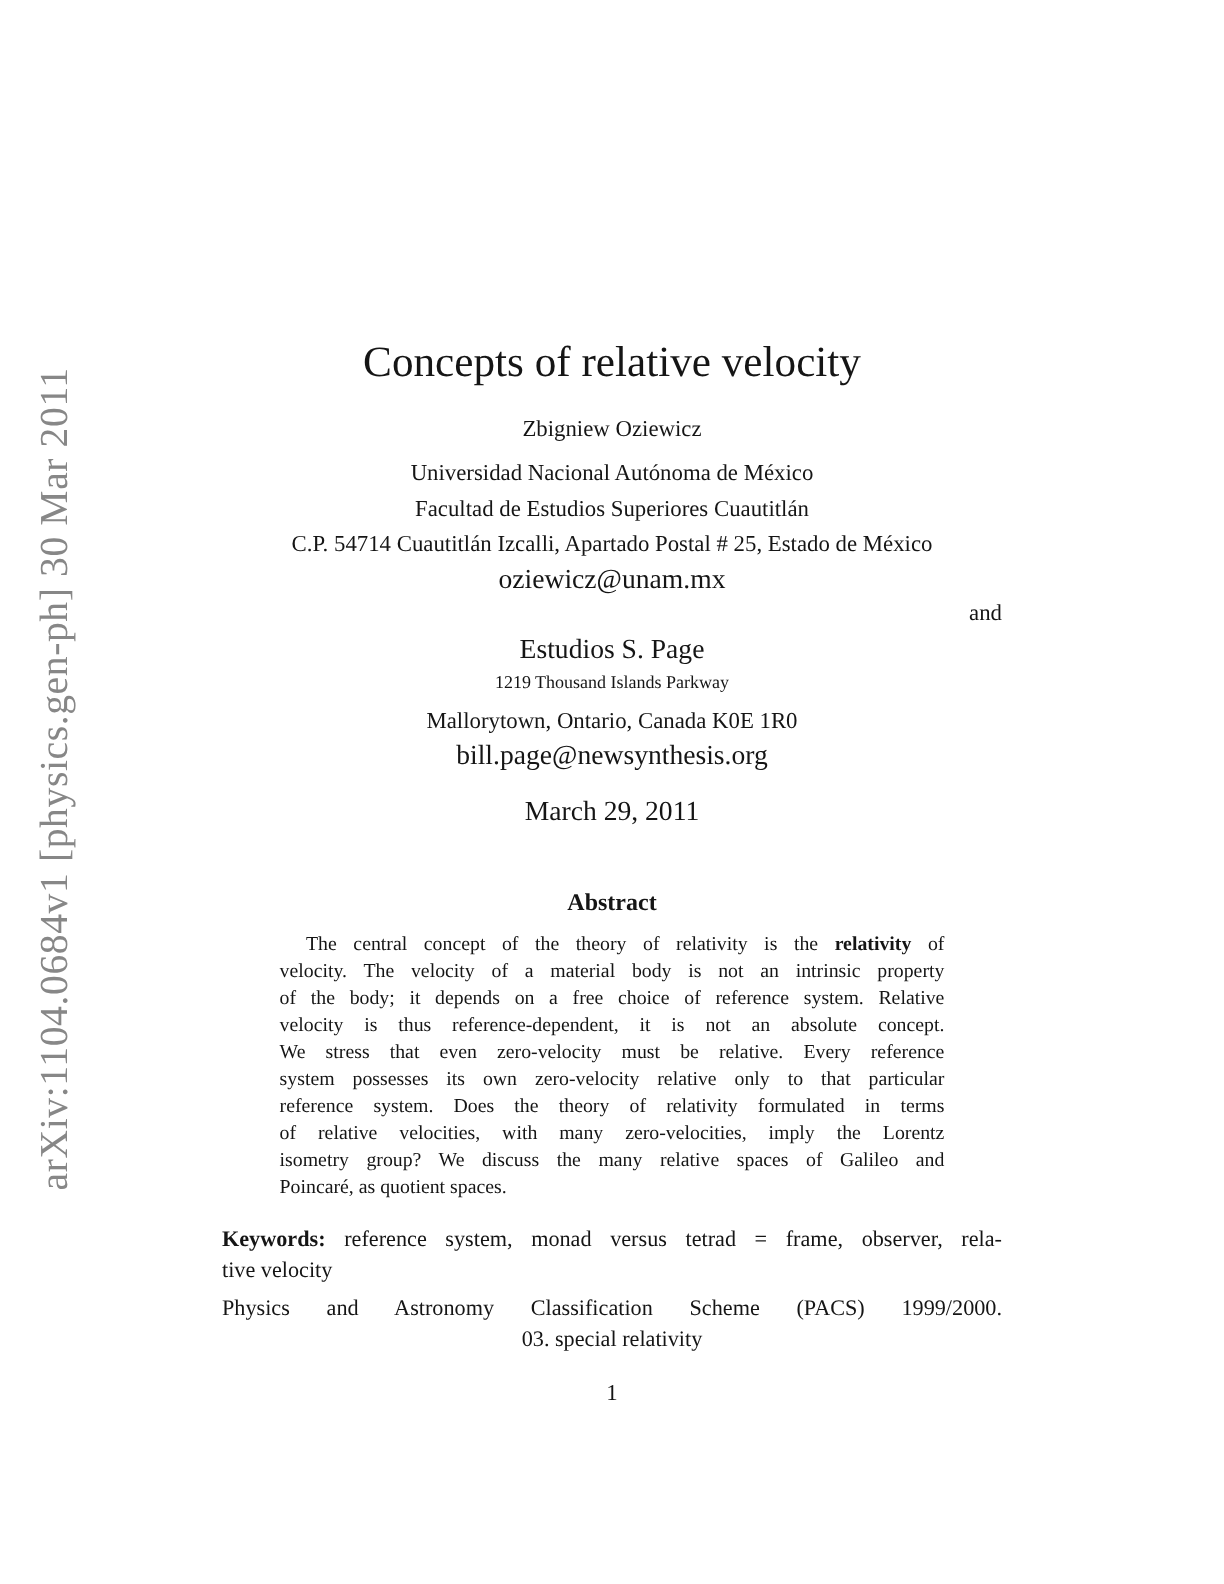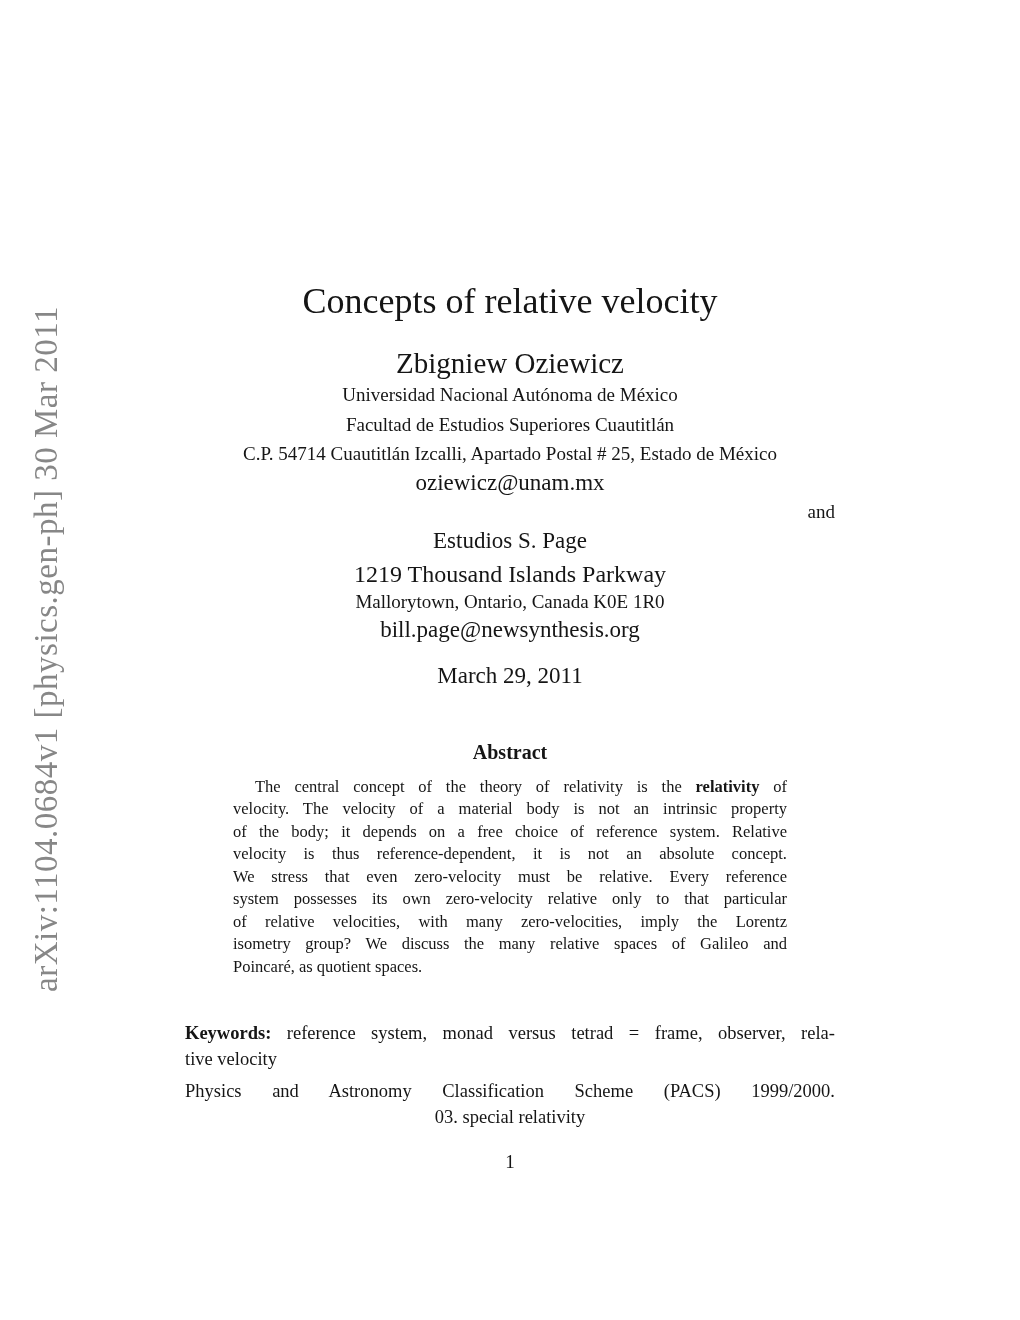--- a/index.html
+++ b/index.html
@@ -27,28 +27,28 @@
   }
   
   .cline {
     position: absolute;
     left: 185px;
     width: 650px;
     text-align: center;
     line-height: 1.15;
   }
   .title   { top: 281px;  font-size: 36px; }
-  .name1   { top: 347px;  font-size: 29px; }
+  .name1   { top: 347px;  font-size: 19px; }
   .aff1    { top: 384px;  font-size: 19px; }
   .aff2    { top: 414px;  font-size: 19px; }
   .aff3    { top: 443px;  font-size: 19px; }
   .email1  { top: 470px;  font-size: 23px; }
   .andsep  { top: 501px;  font-size: 19px; text-align: right; }
   .name2   { top: 528px;  font-size: 23px; }
-  .addr1   { top: 561px;  font-size: 24px; }
+  .addr1   { top: 561px;  font-size: 15px; }
   .addr2   { top: 591px;  font-size: 19px; }
   .email2  { top: 617px;  font-size: 23px; }
   .date    { top: 663px;  font-size: 23px; }
   .abshead { top: 741px;  font-size: 20px; font-weight: bold; }
 
   
   .abstract {
     position: absolute;
     left: 233px;
     top: 776px;
@@ -127,20 +127,21 @@
 
   <div class="cline abshead">Abstract</div>
 
   <div class="abstract">
     <div class="abs-line first"><span>The central concept of the theory of relativity is the </span><b>relativity</b><span> of</span></div>
     <div class="abs-line">velocity. The velocity of a material body is not an intrinsic property</div>
     <div class="abs-line">of the body; it depends on a free choice of reference system. Relative</div>
     <div class="abs-line">velocity is thus reference-dependent, it is not an absolute concept.</div>
     <div class="abs-line">We stress that even zero-velocity must be relative. Every reference</div>
     <div class="abs-line">system possesses its own zero-velocity relative only to that particular</div>
+    <div class="abs-line">reference system. Does the theory of relativity formulated in terms</div>
     <div class="abs-line">of relative velocities, with many zero-velocities, imply the Lorentz</div>
     <div class="abs-line">isometry group? We discuss the many relative spaces of Galileo and</div>
     <div class="abs-line last">Poincaré, as quotient spaces.</div>
   </div>
 
   <div class="kwblock">
     <div class="kw-line1"><b>Keywords:</b><span> reference system, monad versus tetrad = frame, observer, rela-</span></div>
     <div class="kw-line2">tive velocity</div>
   </div>
 

